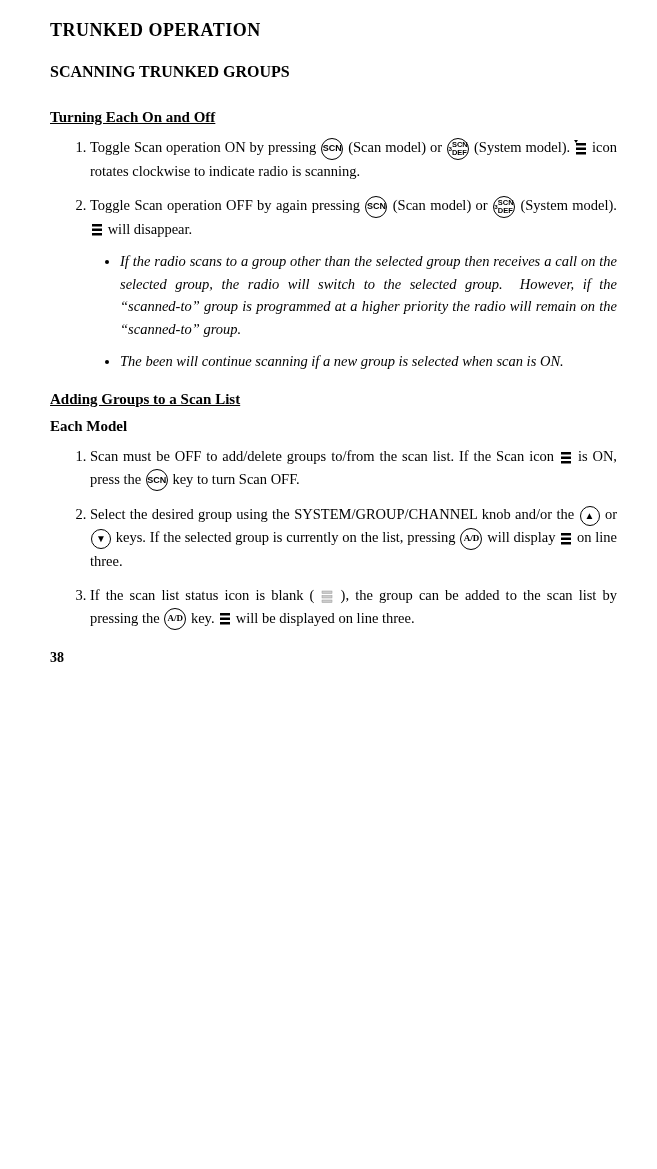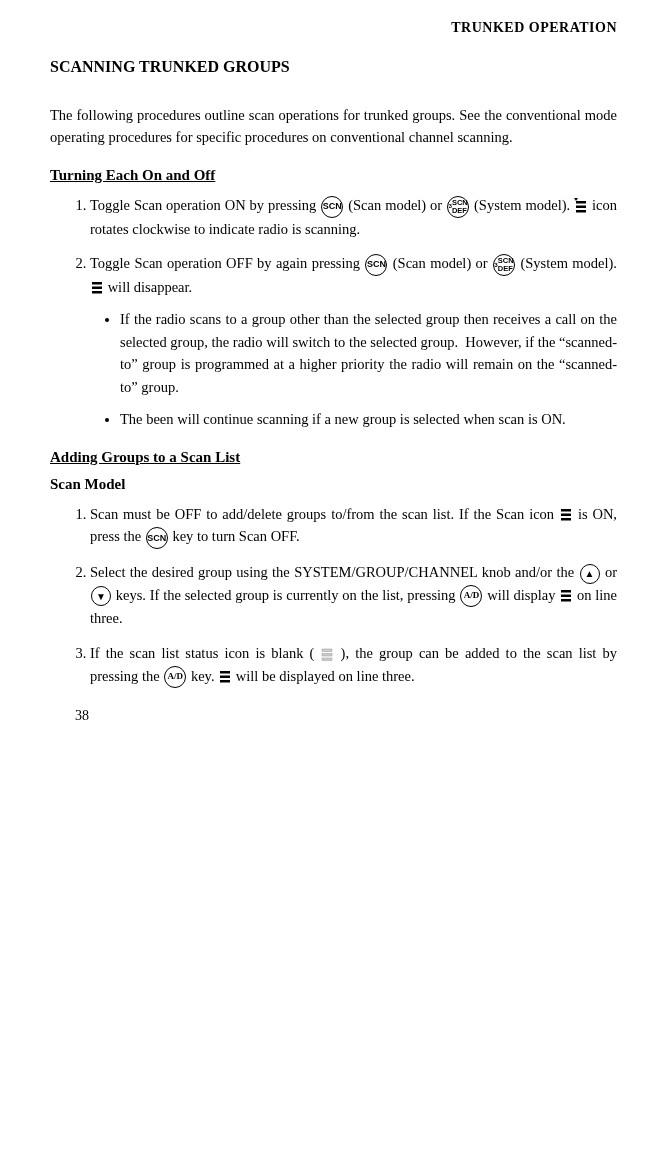--- a/index.html
+++ b/index.html
@@ -12,22 +12,22 @@
       width: 657px;
       min-height: 1169px;
       background: #ffffff;
       font-family: Times New Roman, Times, serif;
       font-size: 14.5px;
       color: #000000;
       padding: 20px 40px 30px 50px;
     }
 
     .page-title {
-      text-align: right;
-      font-size: 14px;
+      text-align: left;
+      font-size: 18px;
       font-weight: bold;
       margin-bottom: 22px;
       letter-spacing: 0.5px;
     }
 
     .section-heading {
       font-size: 16px;
       font-weight: bold;
       margin-bottom: 28px;
     }
@@ -60,20 +60,21 @@
     ul {
       margin-left: 30px;
       margin-bottom: 10px;
       list-style-type: disc;
     }
 
     ul li {
       text-align: justify;
       line-height: 1.55;
       margin-bottom: 10px;
+      font-style: italic;
     }
 
     .icon-inline {
       display: inline-flex;
       align-items: center;
       justify-content: center;
       font-size: 10px;
       font-weight: bold;
       font-family: Arial, sans-serif;
       border: 1.5px solid #000;
@@ -120,38 +121,36 @@
       width: 22px;
       height: 22px;
       vertical-align: middle;
       font-size: 9px;
       font-weight: bold;
       font-family: Liberation Serif, serif;
       margin: 0 1px;
     }
 
     .page-number {
-      font-weight: normal;
+      font-weight: bold;
       font-size: 14px;
       margin-top: 20px;
-      margin-left: 25px;
     }
   </style>
 </head>
 <body>
 
 <div>
 
   <div class="page-title">TRUNKED OPERATION</div>
 
   <div>
     <div class="section-heading">SCANNING TRUNKED GROUPS</div>
 
 
-    <p>The following procedures outline scan operations for trunked groups. See the conventional mode operating procedures for specific procedures on conventional channel scanning.</p>
   </div>
 
   <div>
     <div class="sub-heading">Turning Each On and Off</div>
 
     <ol>
       <li>
         Toggle Scan operation ON by pressing
         <span class="icon-inline icon-scan">SCN</span>
         (Scan model) or
@@ -182,21 +181,21 @@
           <li>The been will continue scanning if a new group is selected when scan is ON.</li>
         </ul>
       </li>
     </ol>
 
   </div>
 
   <div>
     <div class="sub-heading">Adding Groups to a Scan List</div>
 
-    <div style="font-weight:bold; margin-bottom:10px; font-size:15px;">Scan Model</div>
+    <div style="font-weight:bold; margin-bottom:10px; font-size:15px;">Each Model</div>
 
     <ol>
       <li>
         Scan must be OFF to add/delete groups to/from the scan list. If the Scan icon
         <svg class="icon-bars-svg" width="14" height="20" viewBox="0 0 14 20">
           <rect x="2" y="4" width="10" height="2.5" fill="#000"></rect>
           <rect x="2" y="8.5" width="10" height="2.5" fill="#000"></rect>
           <rect x="2" y="13" width="10" height="2.5" fill="#000"></rect>
         </svg>
         is ON, press the

